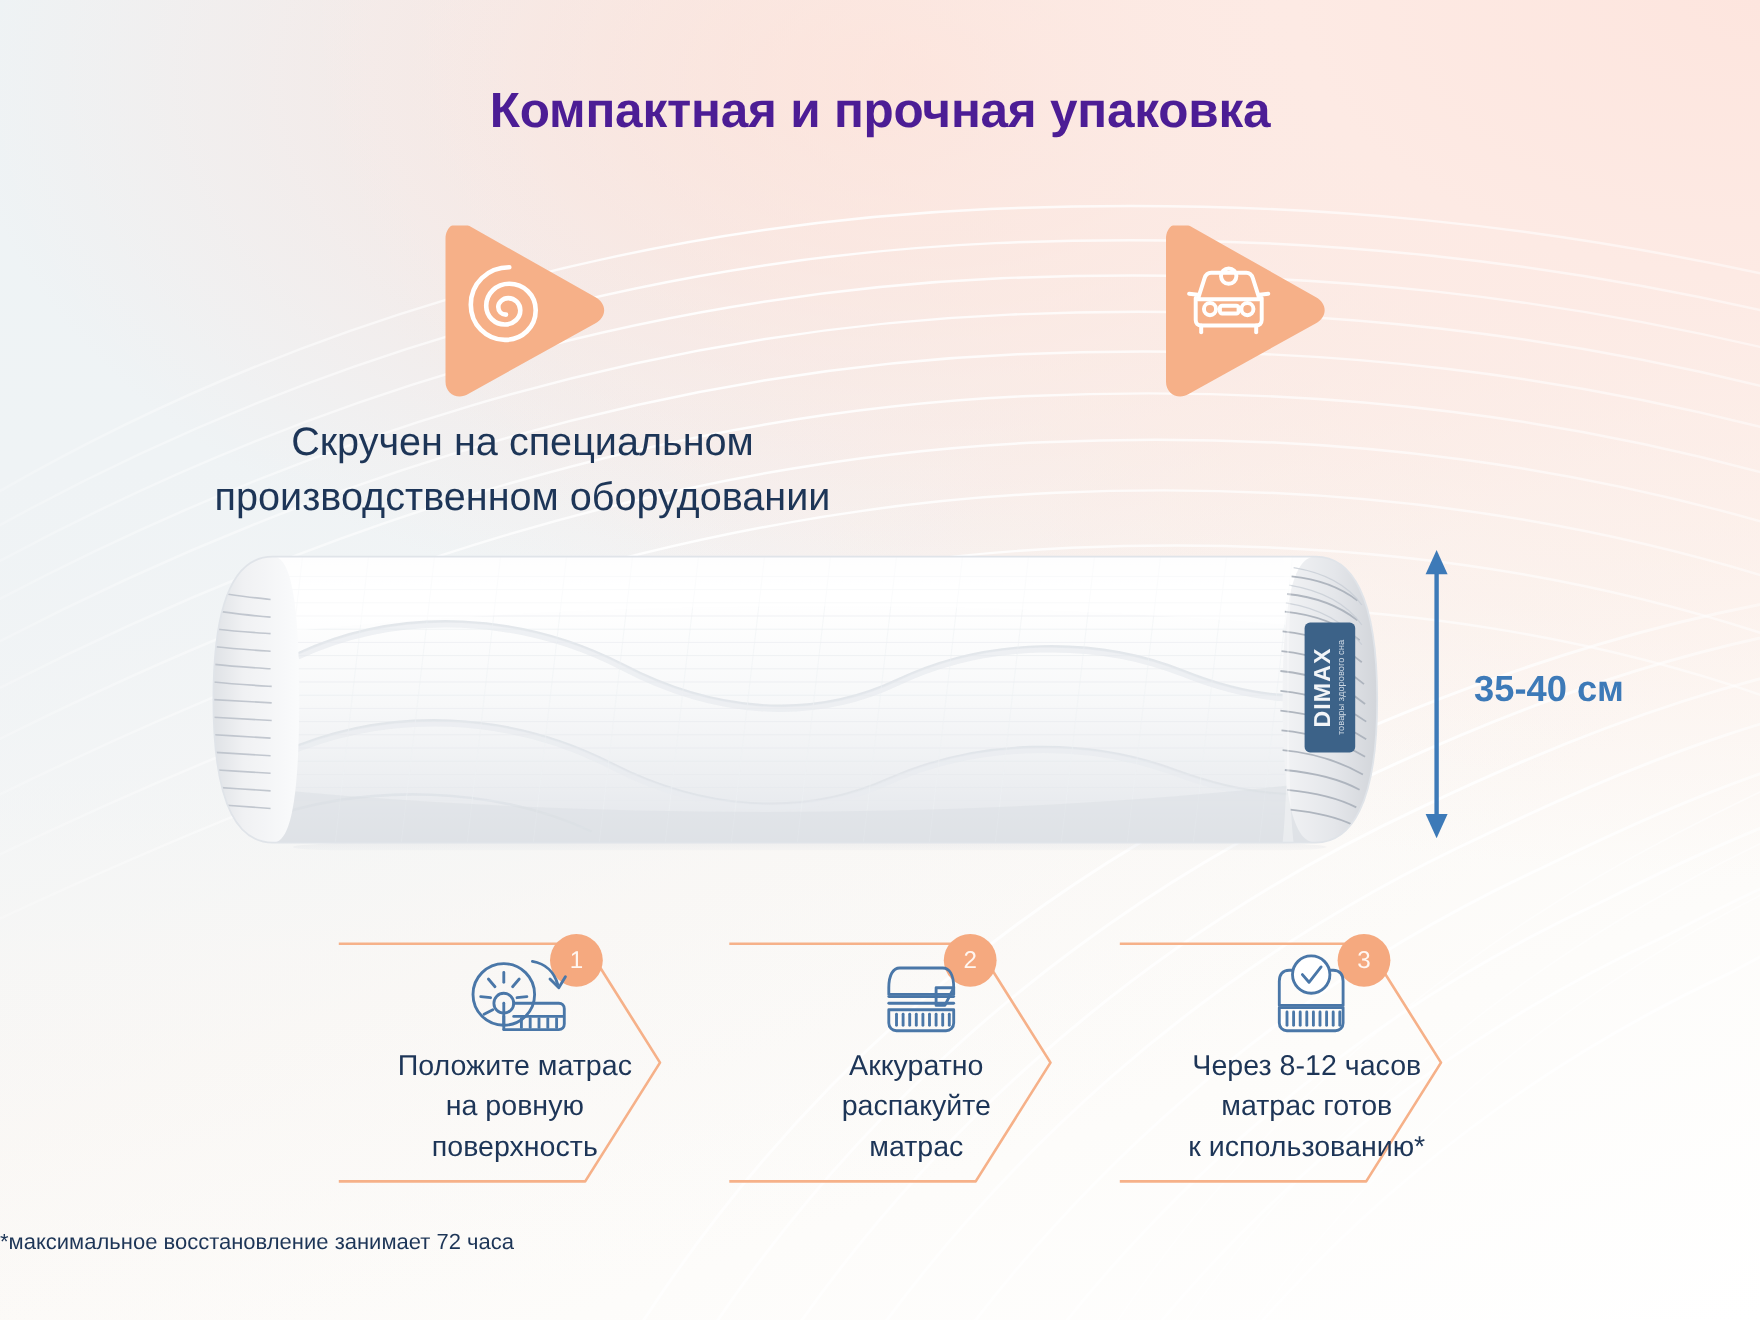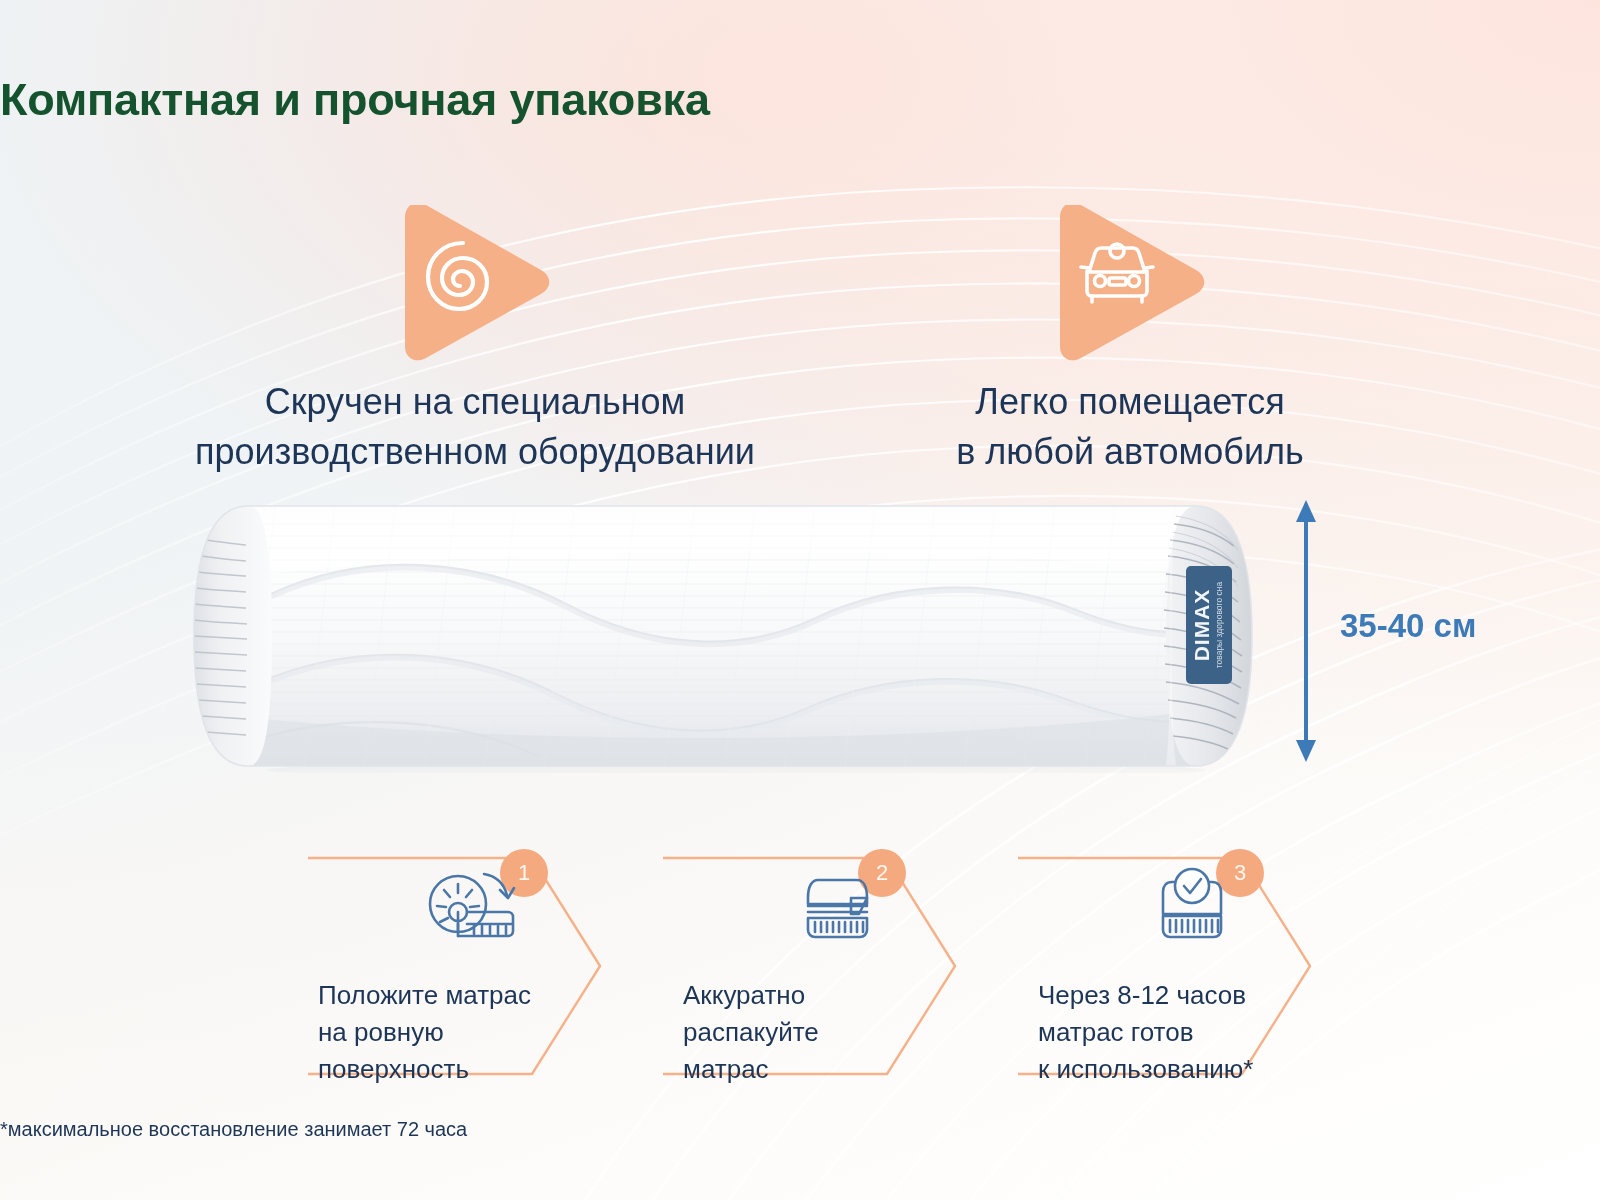--- a/index.html
+++ b/index.html
@@ -16,23 +16,23 @@
       radial-gradient(120% 95% at 100% 0%,  #fde5de 0%, #fdeae4 22%, rgba(253,235,228,0.55) 45%, rgba(253,240,234,0.0) 70%),
       radial-gradient(90% 70% at 52% 6%,   #fbdcd3 0%, rgba(251,222,214,0.45) 30%, rgba(251,230,222,0) 60%),
       radial-gradient(130% 120% at 0% 0%,  #eef3f5 0%, #eff3f5 30%, rgba(240,244,246,0.2) 62%, rgba(255,255,255,0) 85%),
       linear-gradient(160deg,#eff3f6 0%,#f3f5f6 28%,#fbf8f5 58%,#fdfcfa 78%,#ffffff 100%);
   }
   #bg-waves{position:absolute;inset:0;}
   #bg-waves svg{width:100%;height:100%;display:block;}
 
   
   #title{
-    position:absolute;left:0;right:0;top:74px;text-align:left;
+    position:absolute;left:0;right:0;top:74px;text-align:center;
     font-size:45px;font-weight:bold;letter-spacing:-0.2px;
-    color:#14532d;white-space:nowrap;
+    color:#4c1d95;white-space:nowrap;
   }
 
   
   .feature{position:absolute;text-align:center;}
   .feat-icon{position:relative;height:160px;margin:0 auto 12px;width:180px;}
   .feat-icon svg{position:absolute;left:0;top:0;}
   .feat-text{
     font-size:36px;line-height:1.38;color:#1d3557;white-space:pre-line;
   }
   #feature-0{left:175px;top:205px;width:600px;}
@@ -63,22 +63,22 @@
     left:200px;
   }
   #step-0 .step-badge{left:200px;}
   #step-1 .step-badge{left:203px;}
   #step-2 .step-badge{left:206px;}
   .step-icon{position:absolute;left:0;top:22px;width:300px;text-align:center;}
   #step-0 .step-icon{left:22px;}
   #step-1 .step-icon{left:30px;}
   #step-2 .step-icon{left:30px;}
   .step-text{
-    position:absolute;top:110px;width:300px;
-    font-size:26px;line-height:1.42;color:#1d3557;white-space:pre-line;margin-top:27px;
+    position:absolute;top:110px;width:300px;text-align:center;
+    font-size:26px;line-height:1.42;color:#1d3557;white-space:pre-line;
   }
   #step-0 .step-text{left:18px;}
   #step-1 .step-text{left:28px;}
   #step-2 .step-text{left:28px;}
 
   
   #footnote{
     position:absolute;left:0;right:0;top:1118px;text-align:left;
     font-size:20px;color:#1d3557;
   }
@@ -168,22 +168,20 @@
         <path d="M113,62 L105,63"></path>
         <circle cx="60" cy="76" r="5.5"></circle>
         <circle cx="94" cy="76" r="5.5"></circle>
         <rect x="69" y="73" width="17" height="7" rx="2"></rect>
         <path d="M52,91 L52,97"></path>
         <path d="M102,91 L102,97"></path>
         <circle cx="77" cy="46" r="7"></circle>
       </g>
     </svg>
   </div>
-  <div class="feat-text">Легко помещается
-в любой автомобиль</div>
 </div>
 
 <div id="mattress">
   <svg width="1095" height="275" viewBox="0 0 1095 275" xmlns="http://www.w3.org/2000/svg">
     <defs>
       <linearGradient id="rollBody" x1="0" y1="0" x2="0" y2="1">
         <stop offset="0%" stop-color="#fbfbfc"></stop>
         <stop offset="14%" stop-color="#ffffff"></stop>
         <stop offset="52%" stop-color="#f7f8f9"></stop>
         <stop offset="80%" stop-color="#eceef1"></stop>

